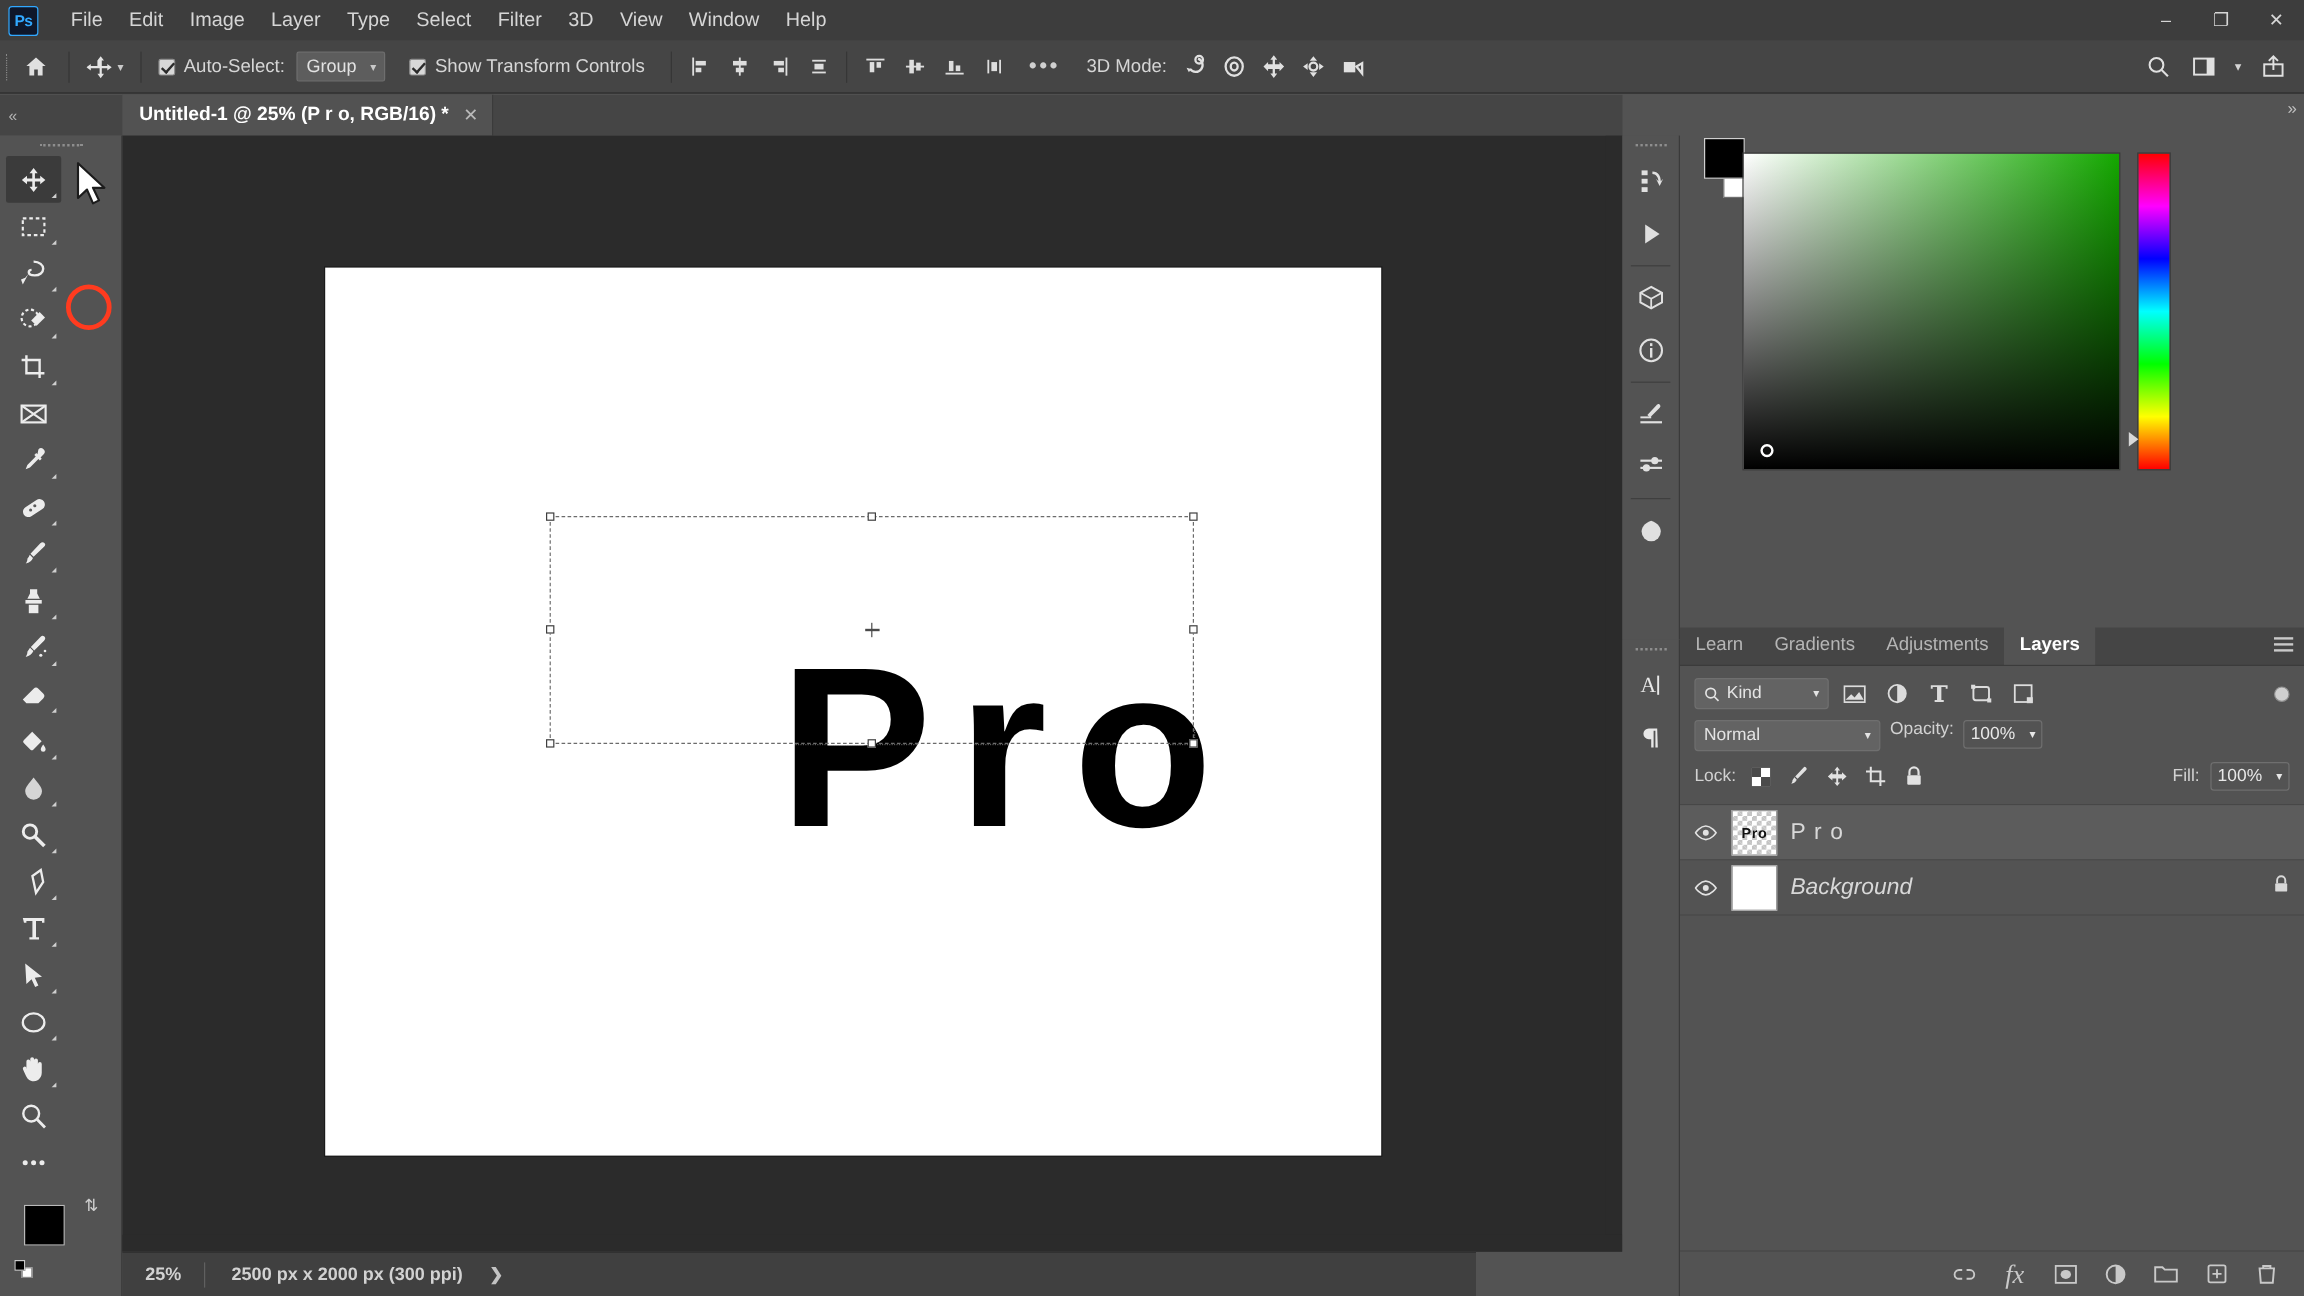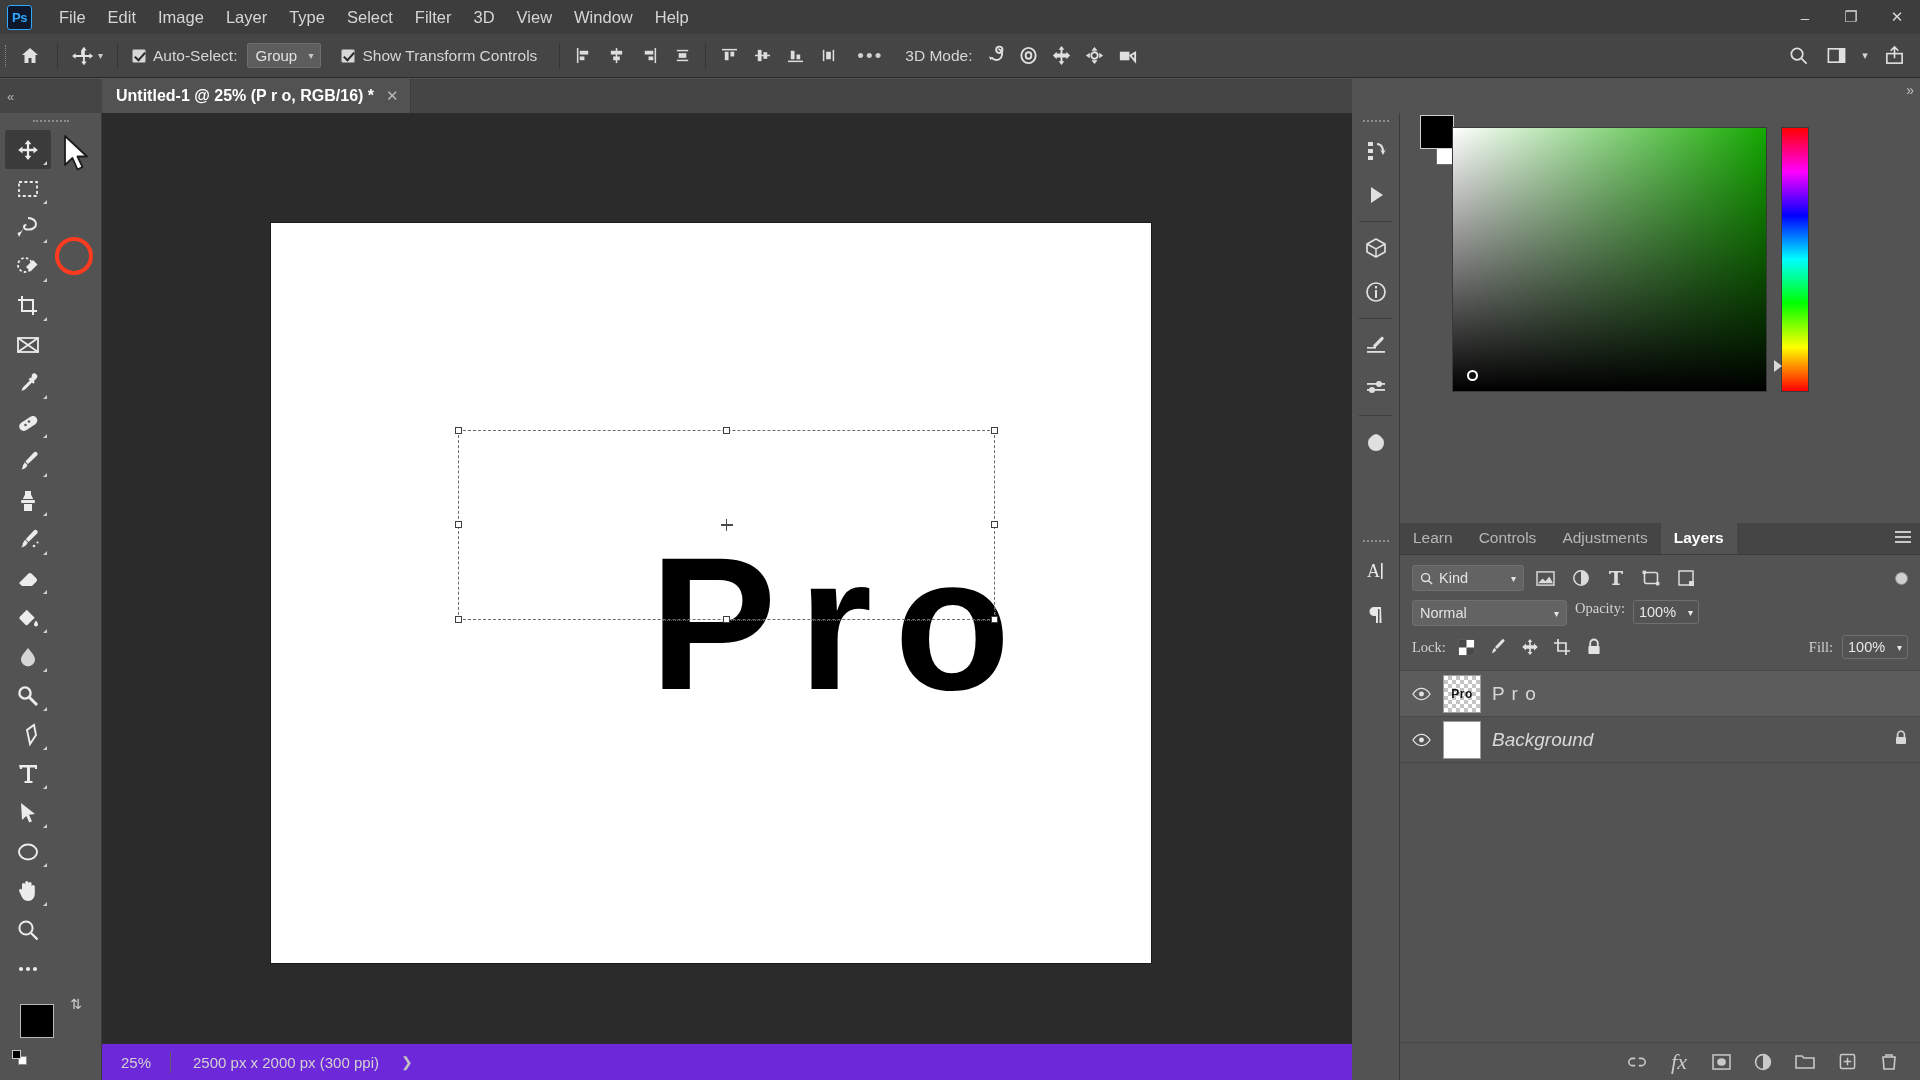--- a/index.html
+++ b/index.html
@@ -163,23 +163,23 @@
   .hscroll {
     position:absolute; left:102px; bottom:37px; width:1250px; height:14px;
     background:#2b2b2b;
   }
   .vscroll {
     position:absolute; right:0; top:0; width:14px; height:916px; background:#2b2b2b;
   }
 
   
   .statusbar {
-    position:absolute; left:102px; bottom:0; width:1250px; height:37px;
-    background:#6d28d9; display:flex; align-items:center;
-    border-top:1px solid #2f2f2f; font-size:15px; color:#d2d2d2;
+    position:absolute; left:102px; bottom:0; width:1128px; height:37px;
+    background:#404040; display:flex; align-items:center;
+    border-top:1px solid #2f2f2f; font-size:15px; color:#d2d2d2;font-weight:bold;
   }
   .st-zoom { width:68px; text-align:center; }
   .st-sep { width:1px; height:21px; background:#606060; }
   .st-dims { padding:0 22px; }
   .st-arrow { font-size:14px; color:#c3c3c3; }
   .rail {
     position:absolute; left:1352px; top:113px; width:48px; height:420px;
     background:#535353; border-right:1px solid #3a3a3a;
   }
   .rail2 {
@@ -256,21 +256,21 @@
     margin-left:auto; width:13px; height:13px; border-radius:50%;
     background:#cfcfcf; border:1px solid #8e8e8e;
   }
   .blendrow { display:flex; align-items:flex-start; gap:8px; padding:3px 12px; }
   .blendsel {
     width:155px; height:26px; background:#636363; border:1px solid #6f6f6f;
     border-radius:3px; display:flex; align-items:center; padding:0 7px;
     font-size:14.5px; color:#e4e4e4;
   }
   .blendsel .chev { margin-left:auto; font-size:10px; }
-  .lbl { font-size:14.5px; color:#d2d2d2;font-family:Liberation Serif, serif; }
+  .lbl { font-size:14.5px; color:#d2d2d2; }
   .numsel {
     width:66px; height:24px; background:#535353; border:1px solid #6f6f6f;
     border-radius:3px; display:flex; align-items:center; padding:0 5px;
     font-size:14.5px; color:#e8e8e8;
   }
   .numsel .chev { margin-left:auto; font-size:10px; }
   .lockrow { display:flex; align-items:center; gap:9px; padding:6px 12px; }
   .lock-ico { width:23px; height:23px; display:flex; align-items:center; justify-content:center; }
 
   .layerlist { margin-top:5px; border-top:1px solid #474747; }
@@ -814,21 +814,21 @@
         <span class="sp-marker"></span>
       </div>
       <div class="huebar"></div>
       <div class="hue-ptr"></div>
     </div>
   </div>
 
   <div class="panel-bot">
     <div class="tabrow">
       <div class="ptab">Learn</div>
-      <div class="ptab">Controls</div>
+      <div class="ptab">Gradients</div>
       <div class="ptab">Adjustments</div>
       <div class="ptab active">Layers</div>
       <div class="pmenu">
           <i></i>
           <i></i>
           <i></i>
         </div>
     </div>
 
     <div class="layersbody">

